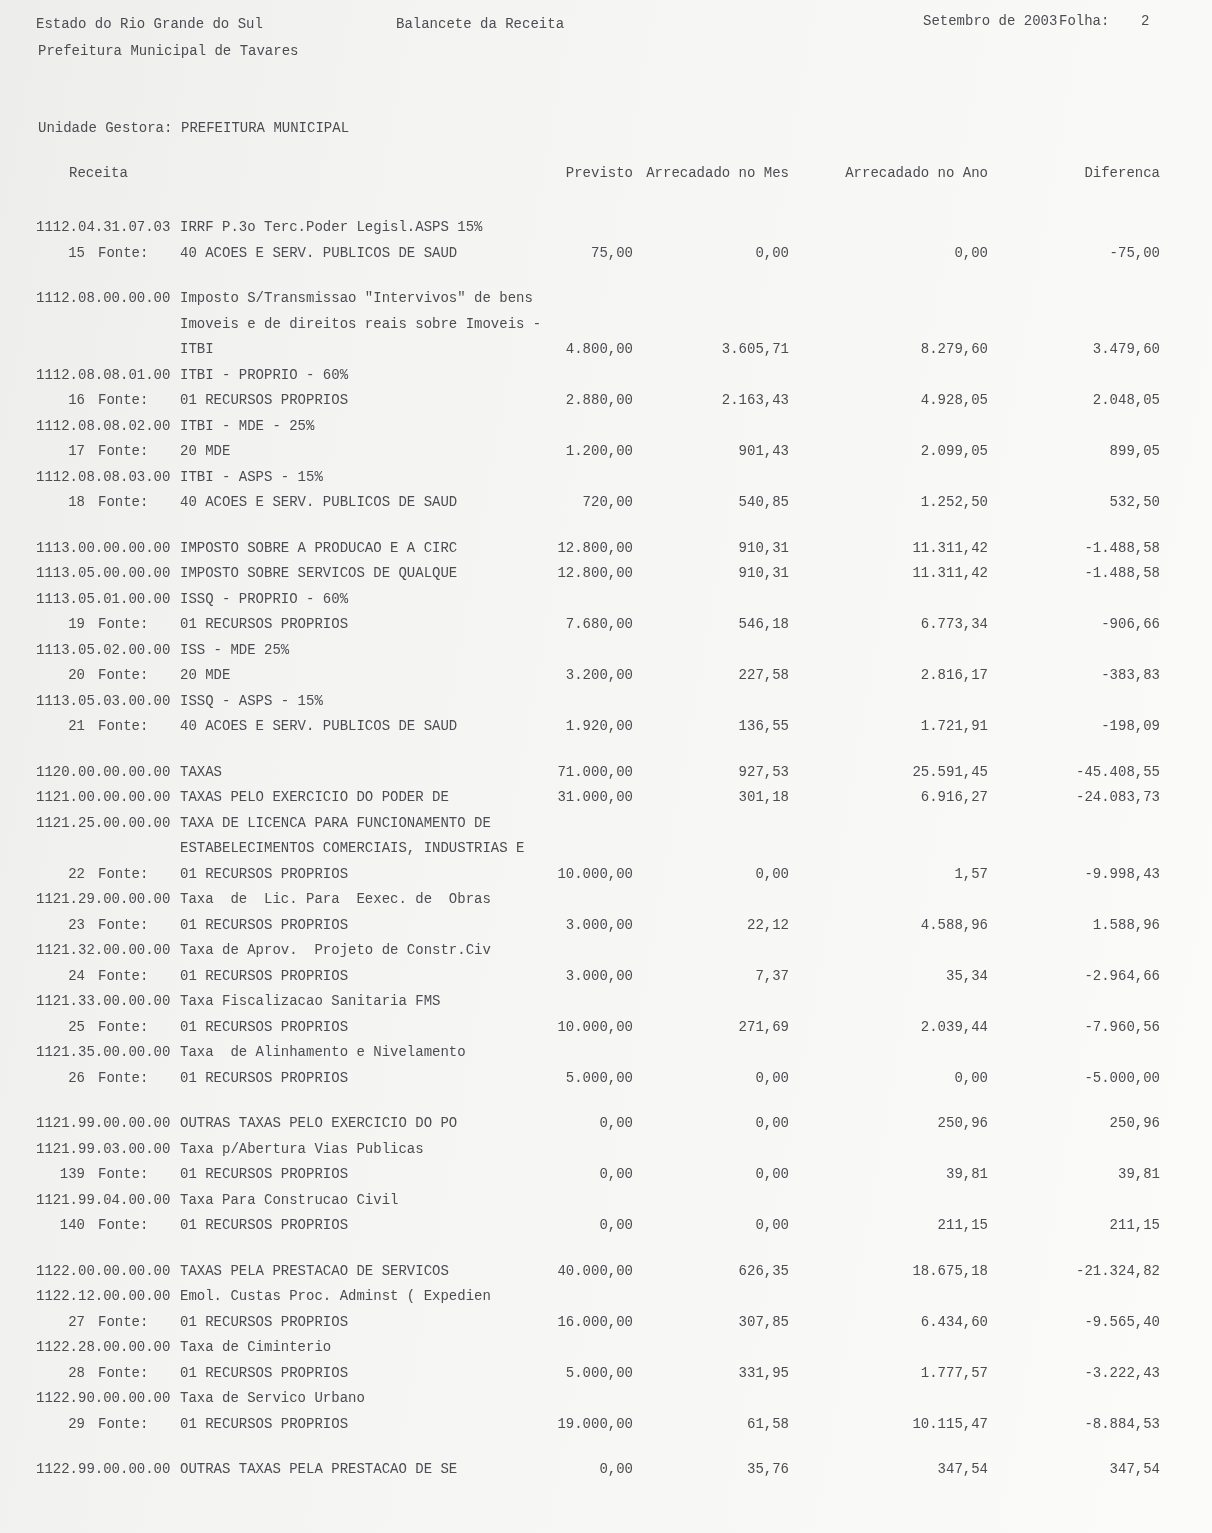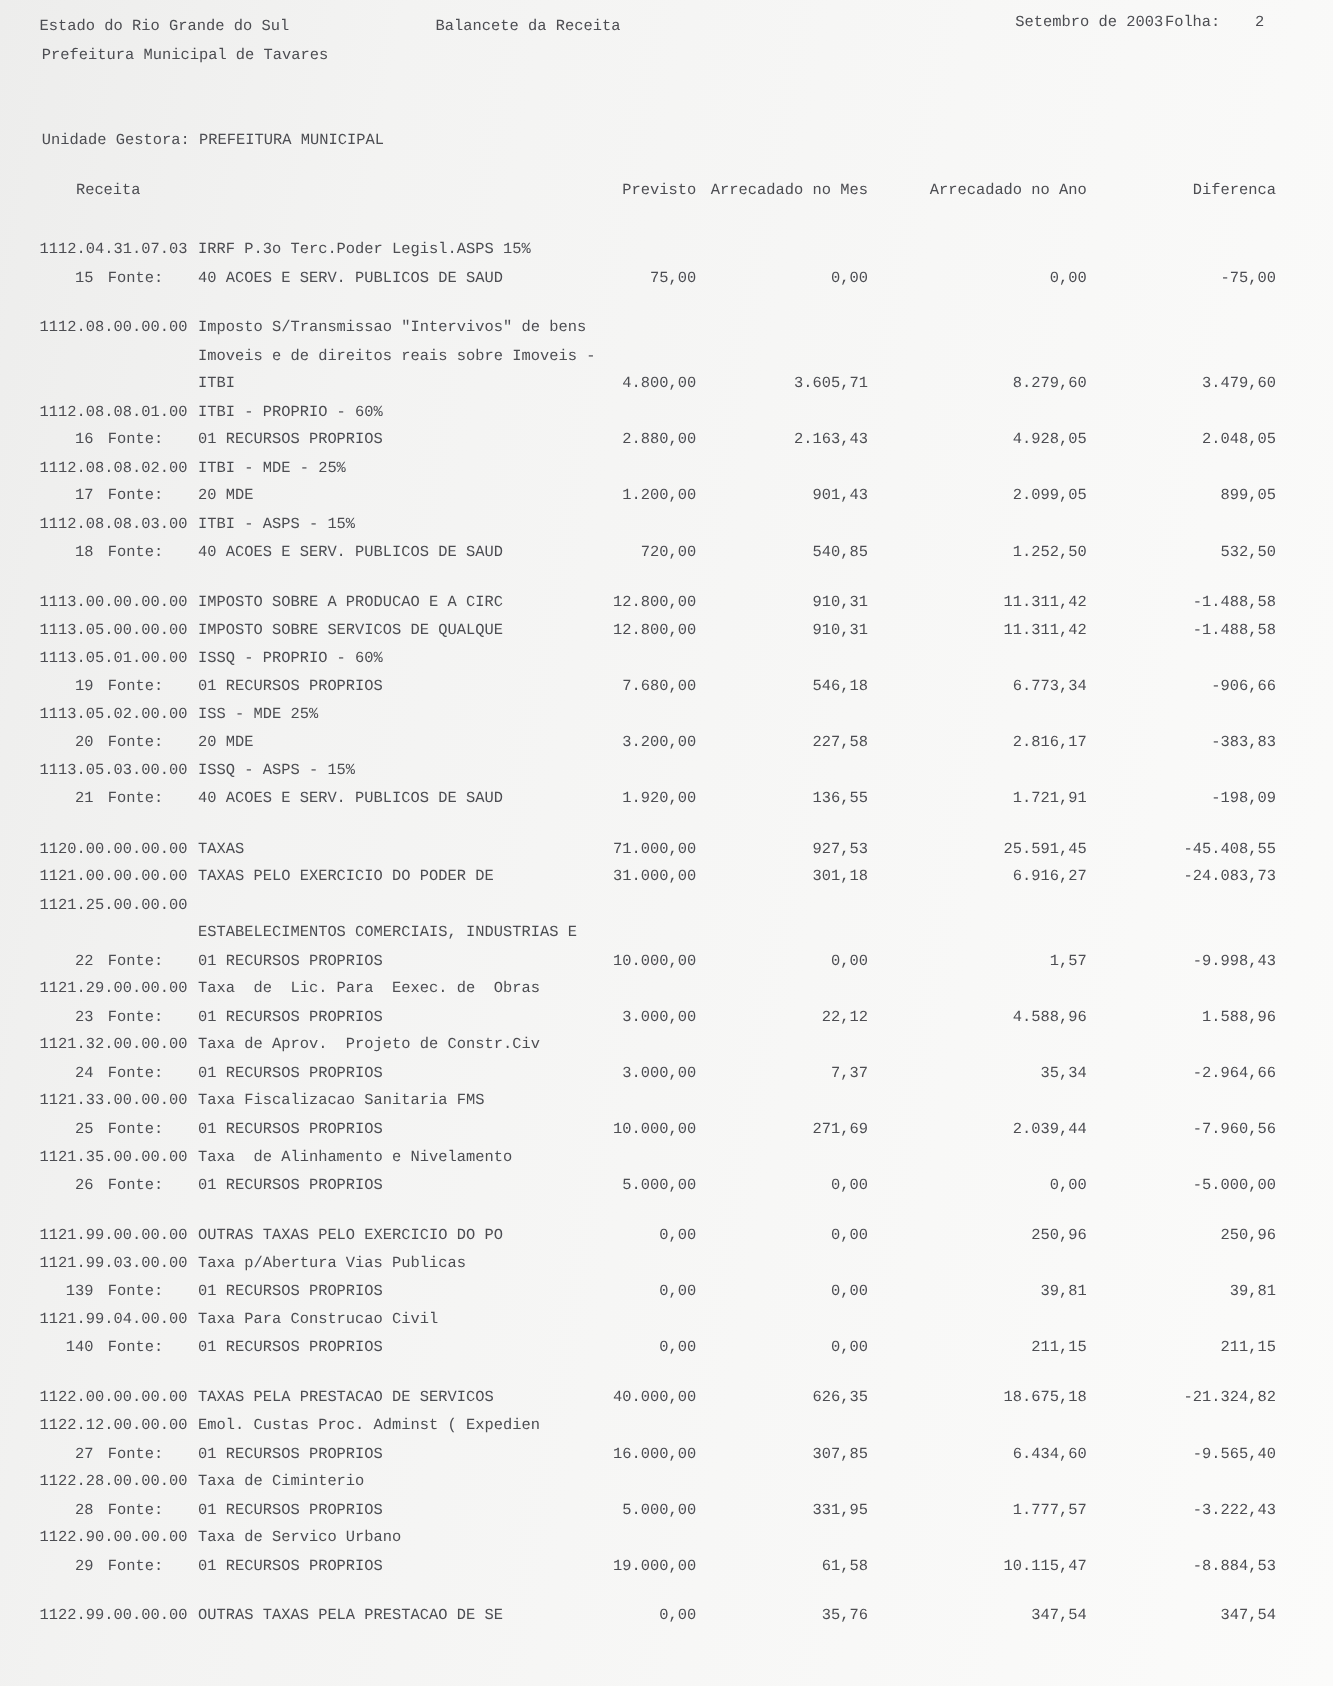--- a/index.html
+++ b/index.html
@@ -200,20 +200,21 @@
       <div class="trow">
         <span class="c-code">1121.00.00.00.00</span>
         <span class="c-desc">TAXAS PELO EXERCICIO DO PODER DE</span>
         <span class="cv0">31.000,00</span>
         <span class="cv1">301,18</span>
         <span class="cv2">6.916,27</span>
         <span class="cv3">-24.083,73</span>
       </div>
       <div class="trow">
         <span class="c-code">1121.25.00.00.00</span>
+        <span class="c-desc">TAXA DE LICENCA PARA FUNCIONAMENTO DE</span>
       </div>
       <div class="trow">
         <span class="c-desc">ESTABELECIMENTOS COMERCIAIS, INDUSTRIAS E</span>
       </div>
       <div class="trow">
         <span class="c-num">22</span>
         <span class="c-fonte">Fonte:</span>
         <span class="c-desc">01 RECURSOS PROPRIOS</span>
         <span class="cv0">10.000,00</span>
         <span class="cv1">0,00</span>

